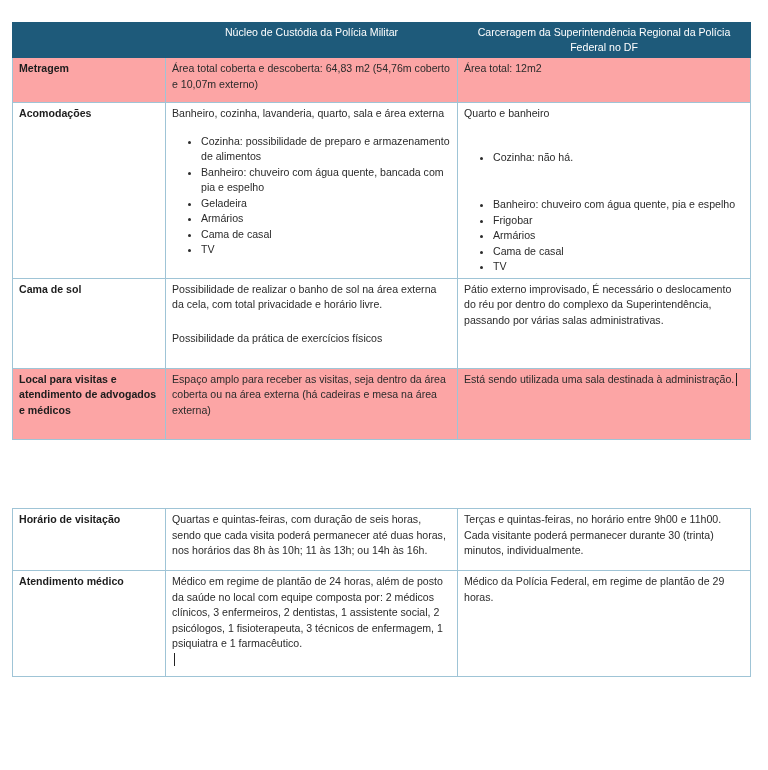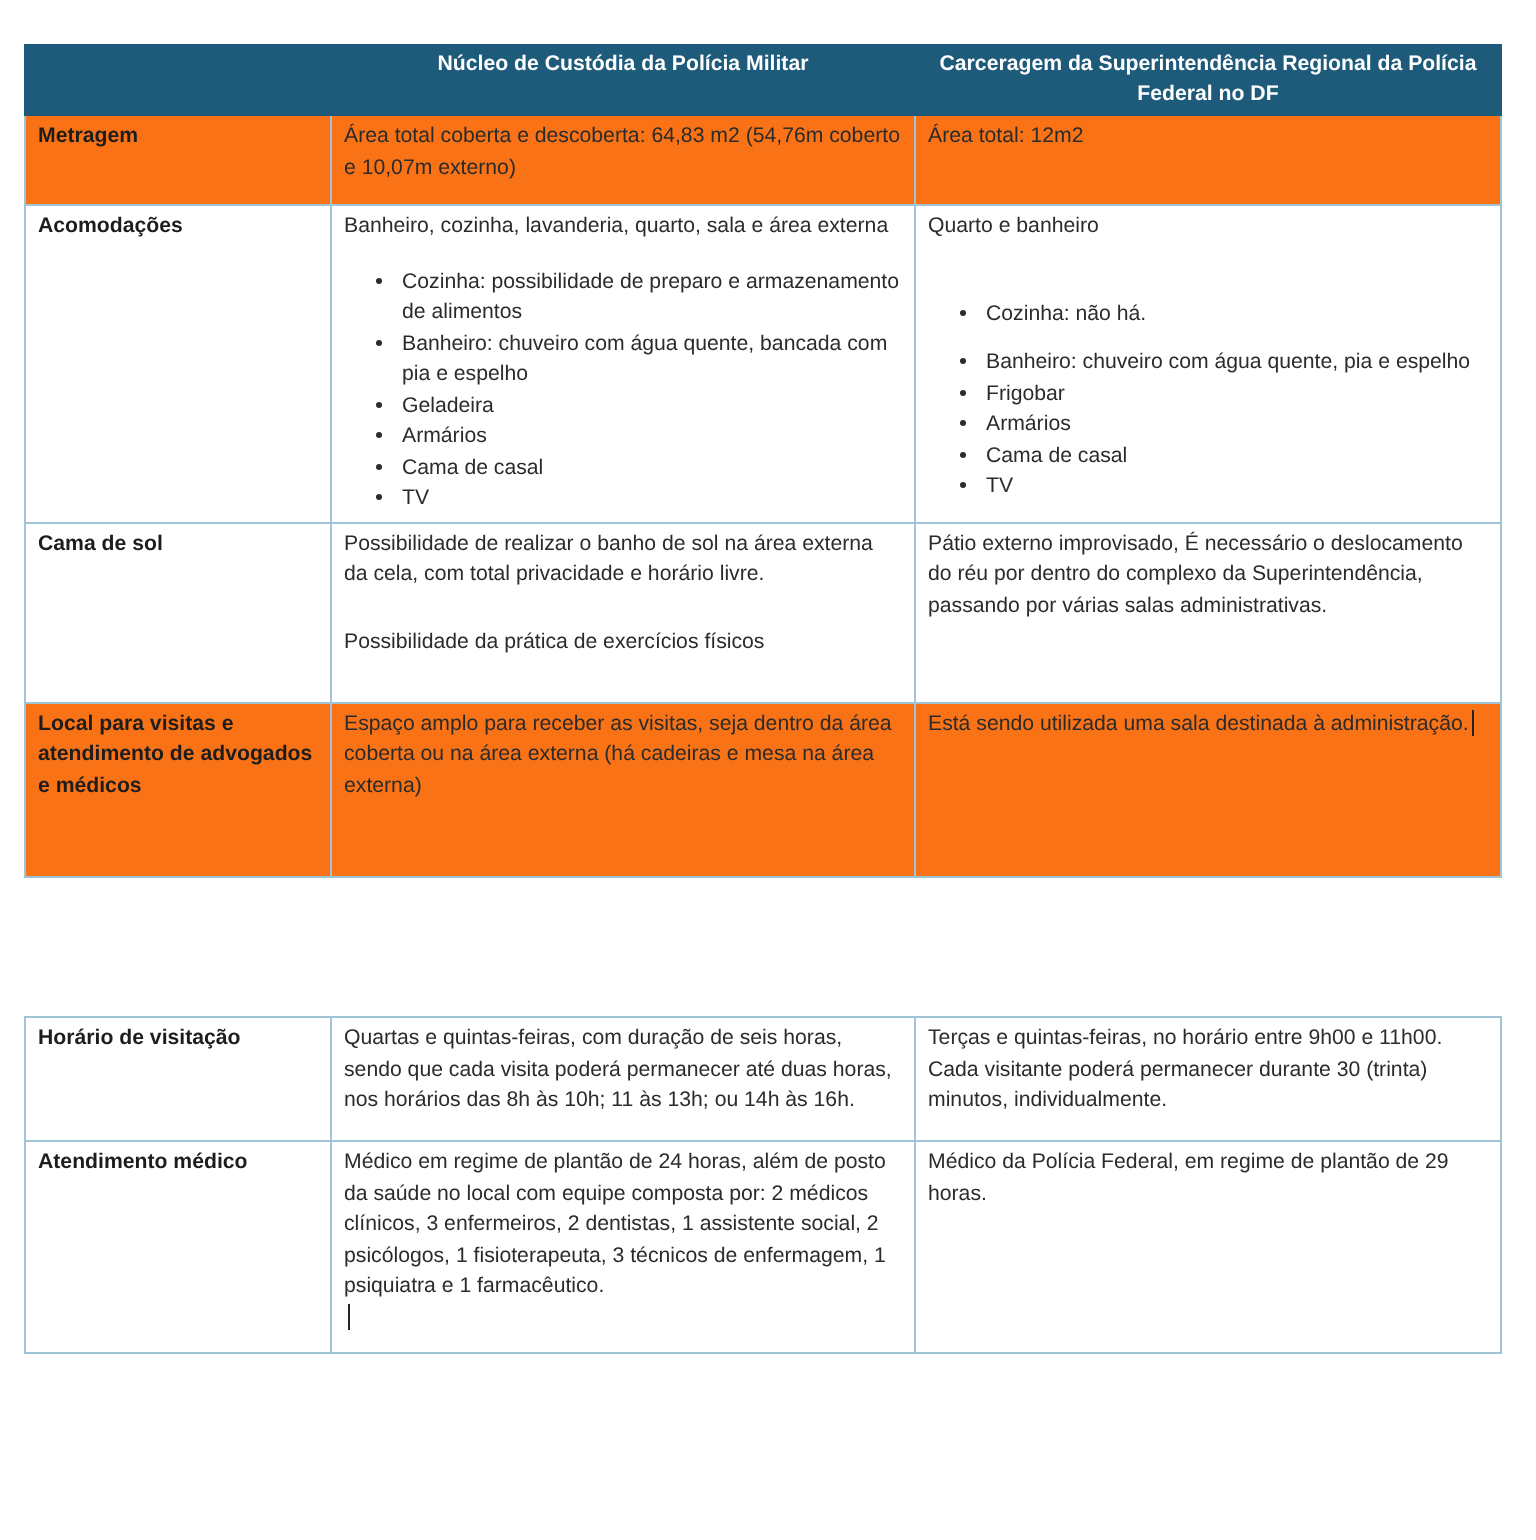--- a/index.html
+++ b/index.html
@@ -6,28 +6,28 @@
   body { width:768px; height:770px; position:relative; overflow:hidden;
          font-family:"Liberation Sans", "DejaVu Sans", sans-serif; color:#2b2b2b; }
   table { position:absolute; left:12px; width:738px; border-collapse:collapse; table-layout:fixed; }
   #tbl1 { top:22px; }
   #tbl2 { top:508px; }
   col.c1 { width:153px; }
   col.c2 { width:292px; }
   col.c3 { width:293px; }
   td, th { border:1px solid #9fc4d6; vertical-align:top; padding:3px 6px 3px 6px;
            font-size:10.6px; line-height:15.5px; }
-  th { background:#1e5a7a; color:#ffffff; font-weight:bold; text-align:center; border-color:#1e5a7a;
+  th { background:#1e5a7a; color:#ffffff; font-weight:normal; text-align:center; border-color:#1e5a7a;
        padding:2px 6px; line-height:15px; }
-  tr.blue td { background:#f97316; }
+  tr.blue td { background:#fca5a5; }
   tr.white td { background:#ffffff; }
   td.label { font-weight:bold; color:#1d1d1d; }
   ul { margin:12px 0 0 0; padding-left:29px; }
   ul li { margin:0; list-style:disc; }
-  ul.gap li:first-child { margin-bottom:9px; }
+  ul.gap li:first-child { margin-bottom:32px; }
   .para2 { margin-top:18px; }
   .caret { display:inline-block; width:1px; height:13px; background:#222; vertical-align:middle; margin-left:2px; }
 </style>
 </head>
 <body>
 
 <table id="tbl1">
   <colgroup>
       <col class="c1">
       <col class="c2">
@@ -70,21 +70,21 @@
     </td>
   </tr>
   <tr class="white" style="height:90px">
     <td class="label">Cama de sol</td>
     <td>
       <div>Possibilidade de realizar o banho de sol na área externa da cela, com total privacidade e horário livre.</div>
       <div class="para2">Possibilidade da prática de exercícios físicos</div>
     </td>
     <td>Pátio externo improvisado, É necessário o deslocamento do réu por dentro do complexo da Superintendência, passando por várias salas administrativas.</td>
   </tr>
-  <tr class="blue" style="height:87px">
+  <tr class="blue" style="height:71px">
     <td class="label">Local para visitas e atendimento de advogados e médicos</td>
     <td>Espaço amplo para receber as visitas, seja dentro da área coberta ou na área externa (há cadeiras e mesa na área externa)</td>
     <td><span>Está sendo utilizada uma sala destinada à administração.</span><span class="caret"></span></td>
   </tr>
 </tbody>
   </table>
 
 <table id="tbl2">
   <colgroup>
       <col class="c1">

